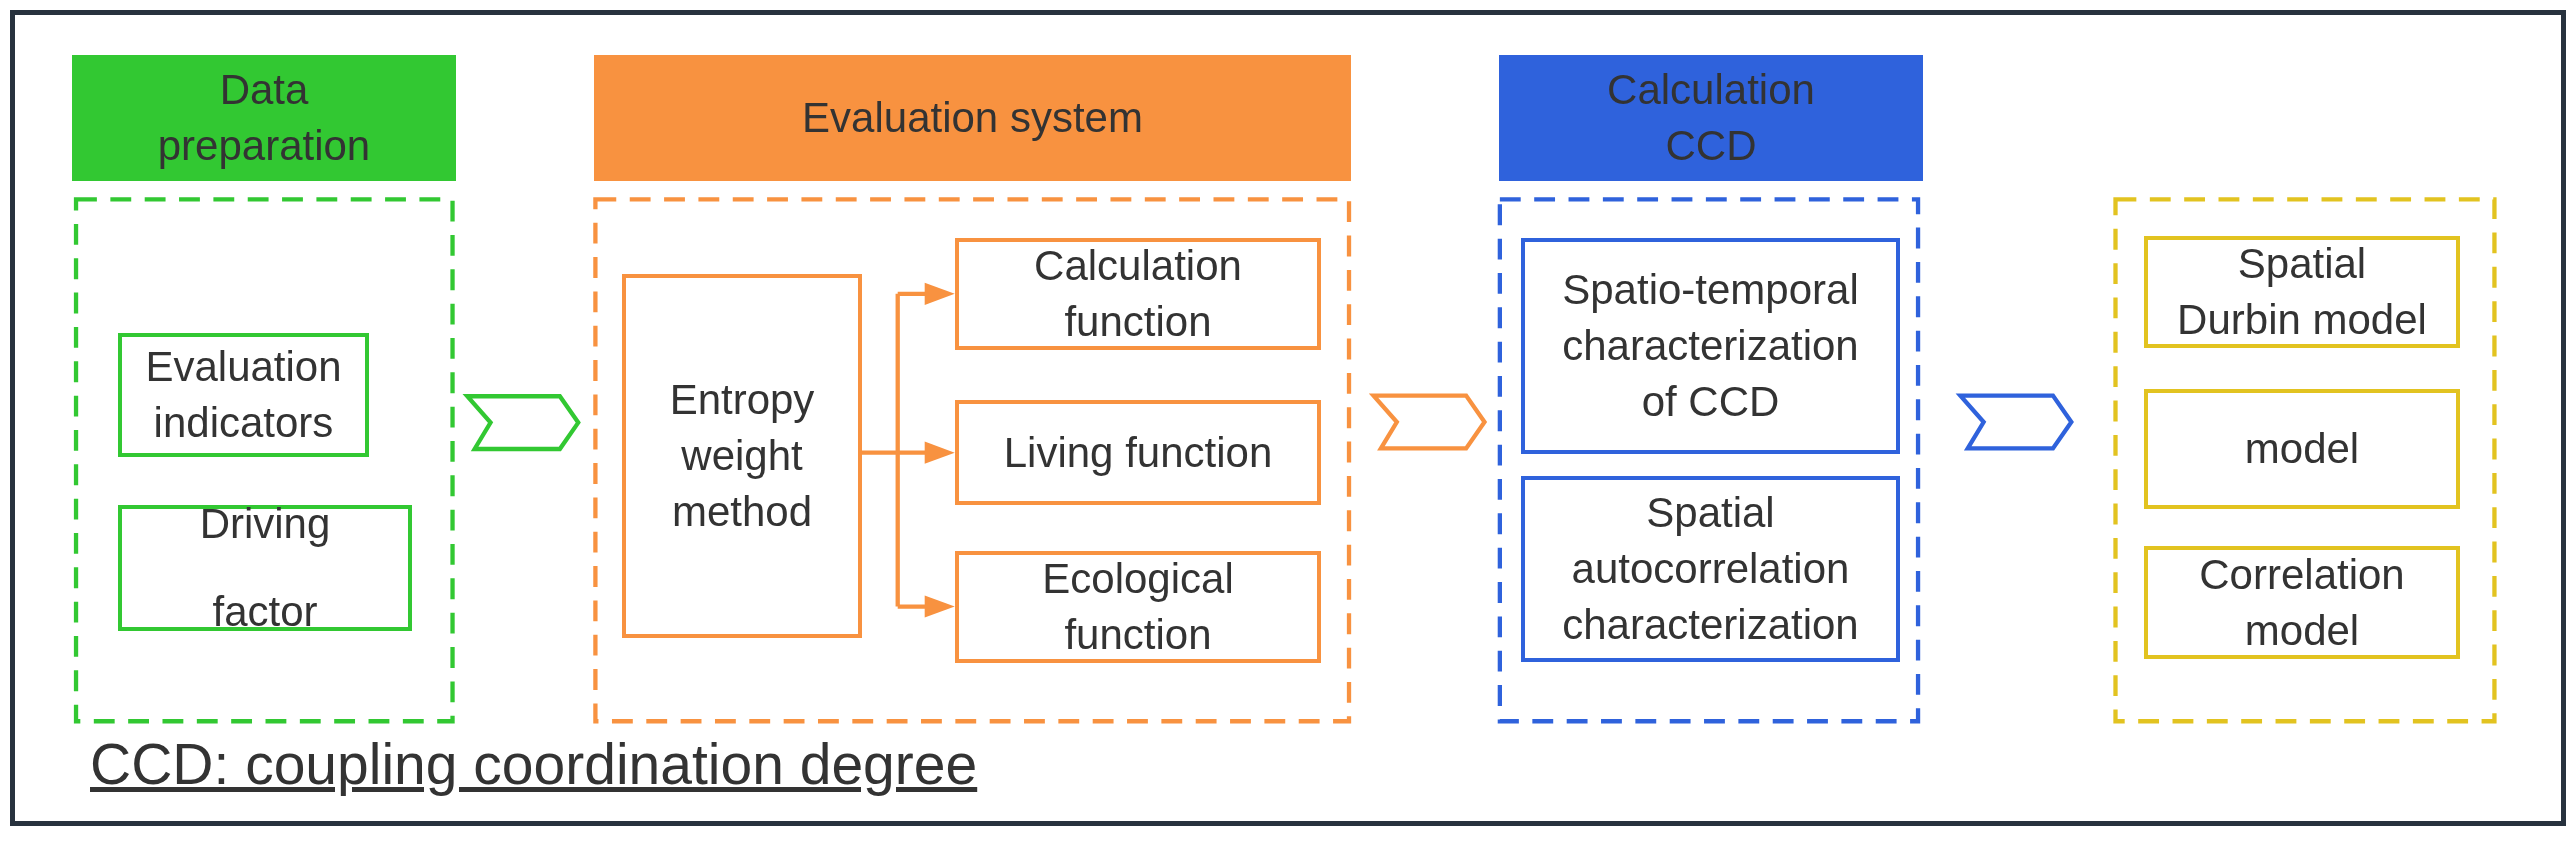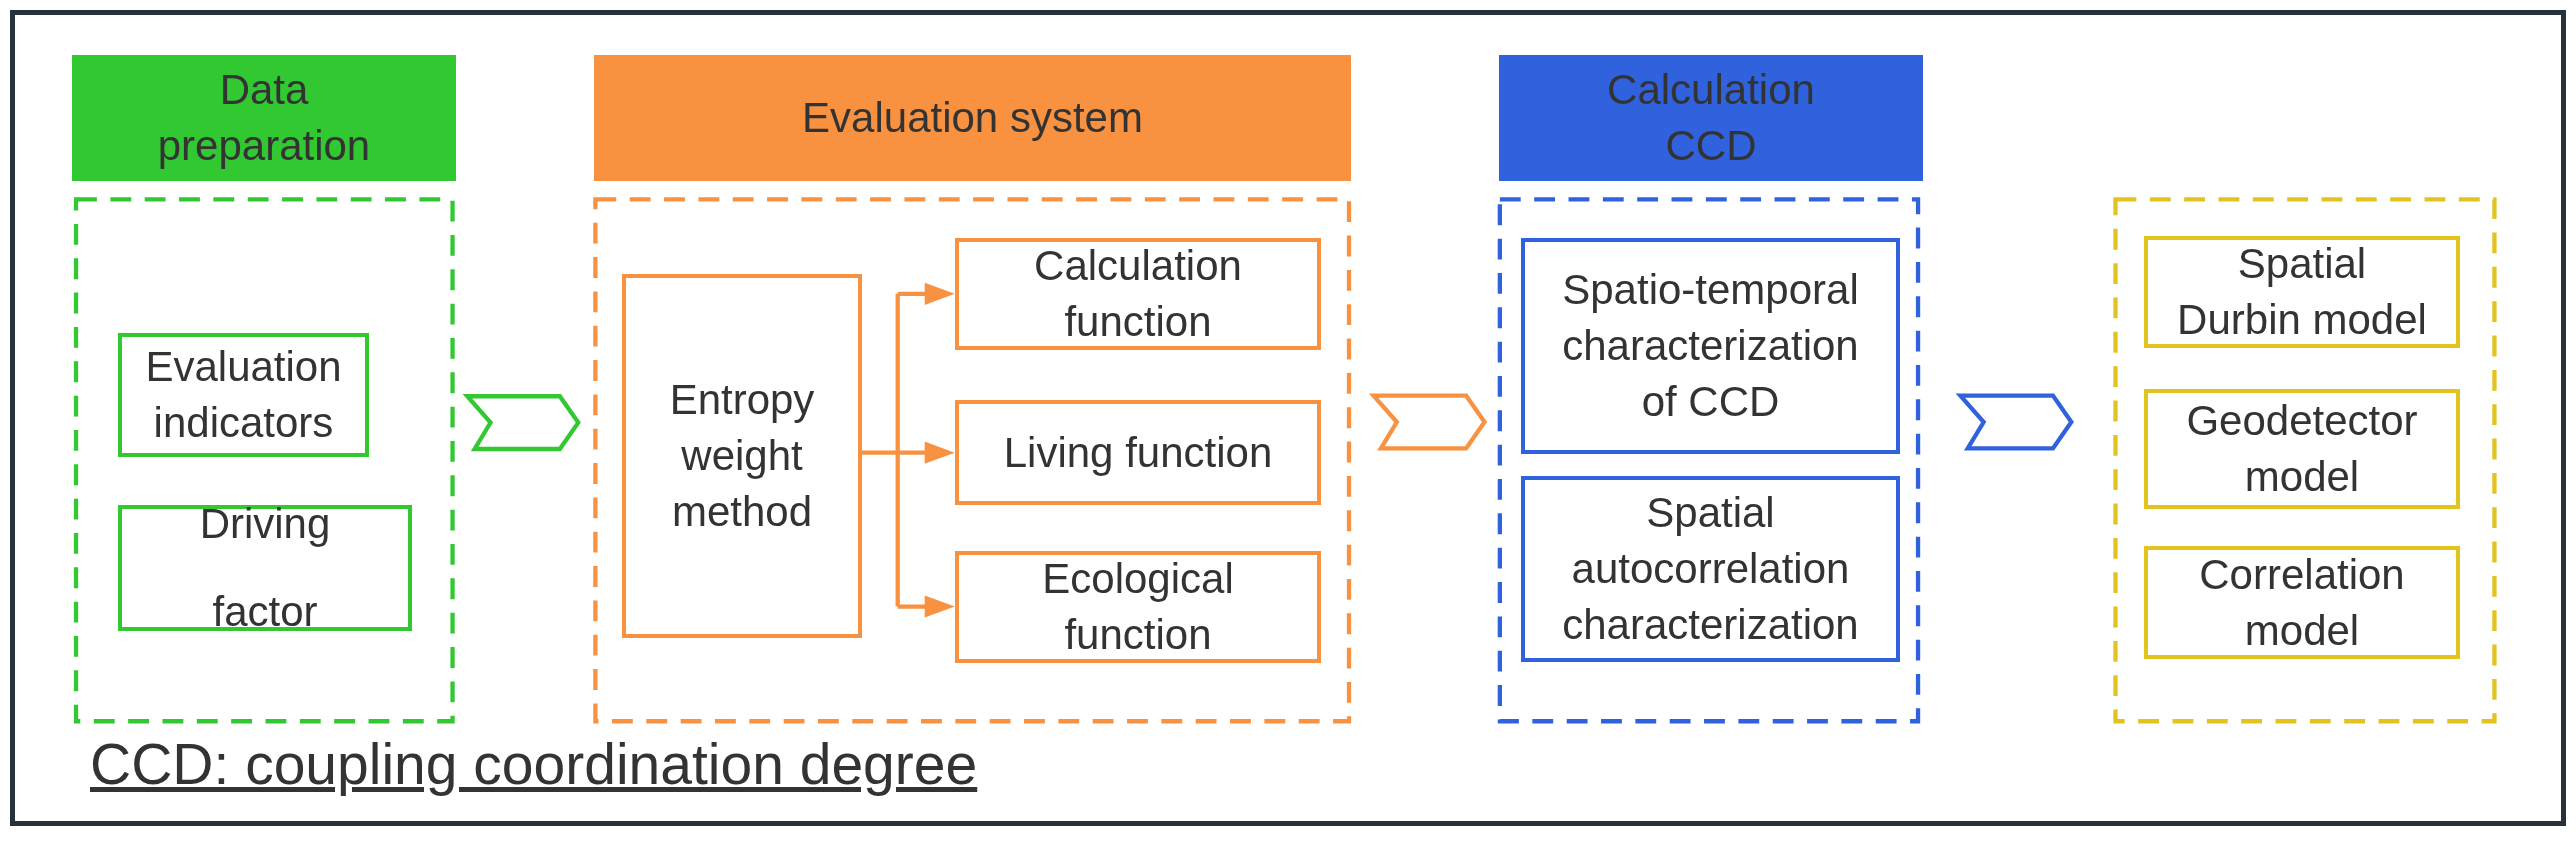--- a/index.html
+++ b/index.html
@@ -105,21 +105,20 @@
     <span>Spatial</span>
     <span>autocorrelation</span>
     <span>characterization</span>
   </div>
 
   <div class="node" style="left: 2144px; top: 236px; width: 316px; height: 112px; border-color: rgb(226, 195, 32);">
     <span>Spatial</span>
     <span>Durbin model</span>
   </div>
   <div class="node" style="left: 2144px; top: 389px; width: 316px; height: 120px; border-color: rgb(226, 195, 32);">
-    <span>Geodetector</span>
     <span>model</span>
   </div>
   <div class="node" style="left: 2144px; top: 546px; width: 316px; height: 113px; border-color: rgb(226, 195, 32);">
     <span>Correlation</span>
     <span>model</span>
   </div>
 
   <div class="footer">CCD: coupling coordination degree</div>
 
 </div>

